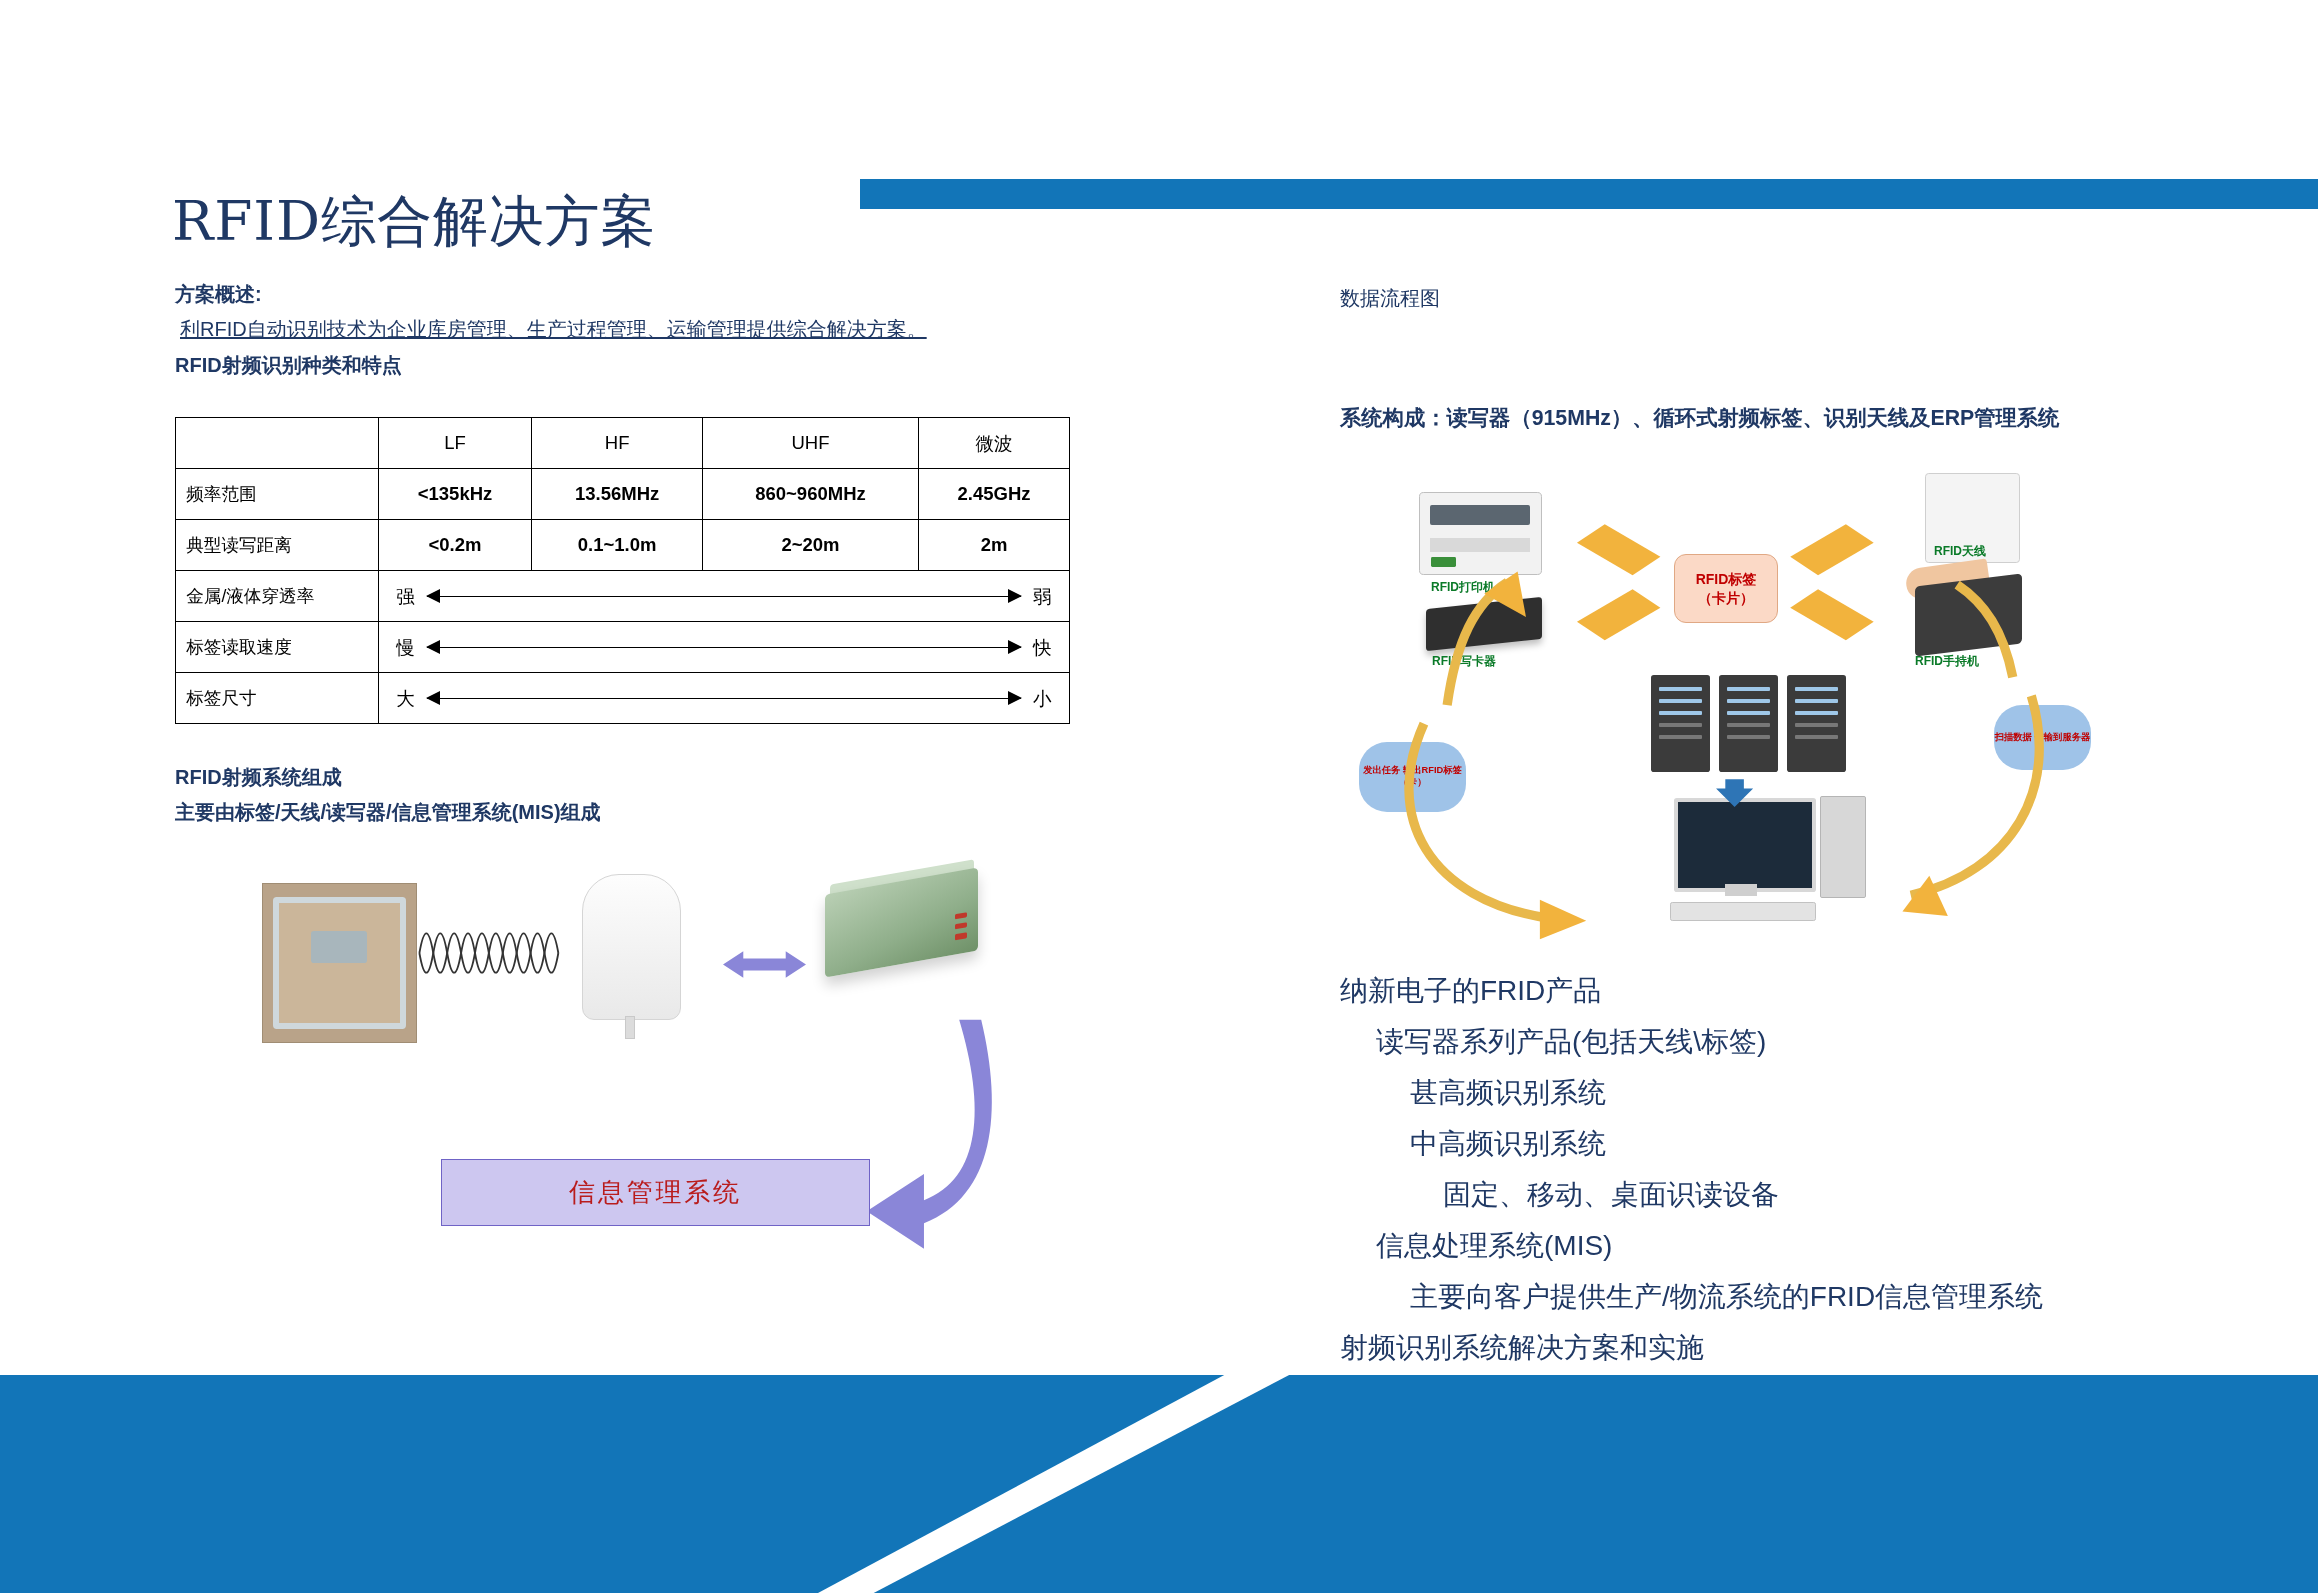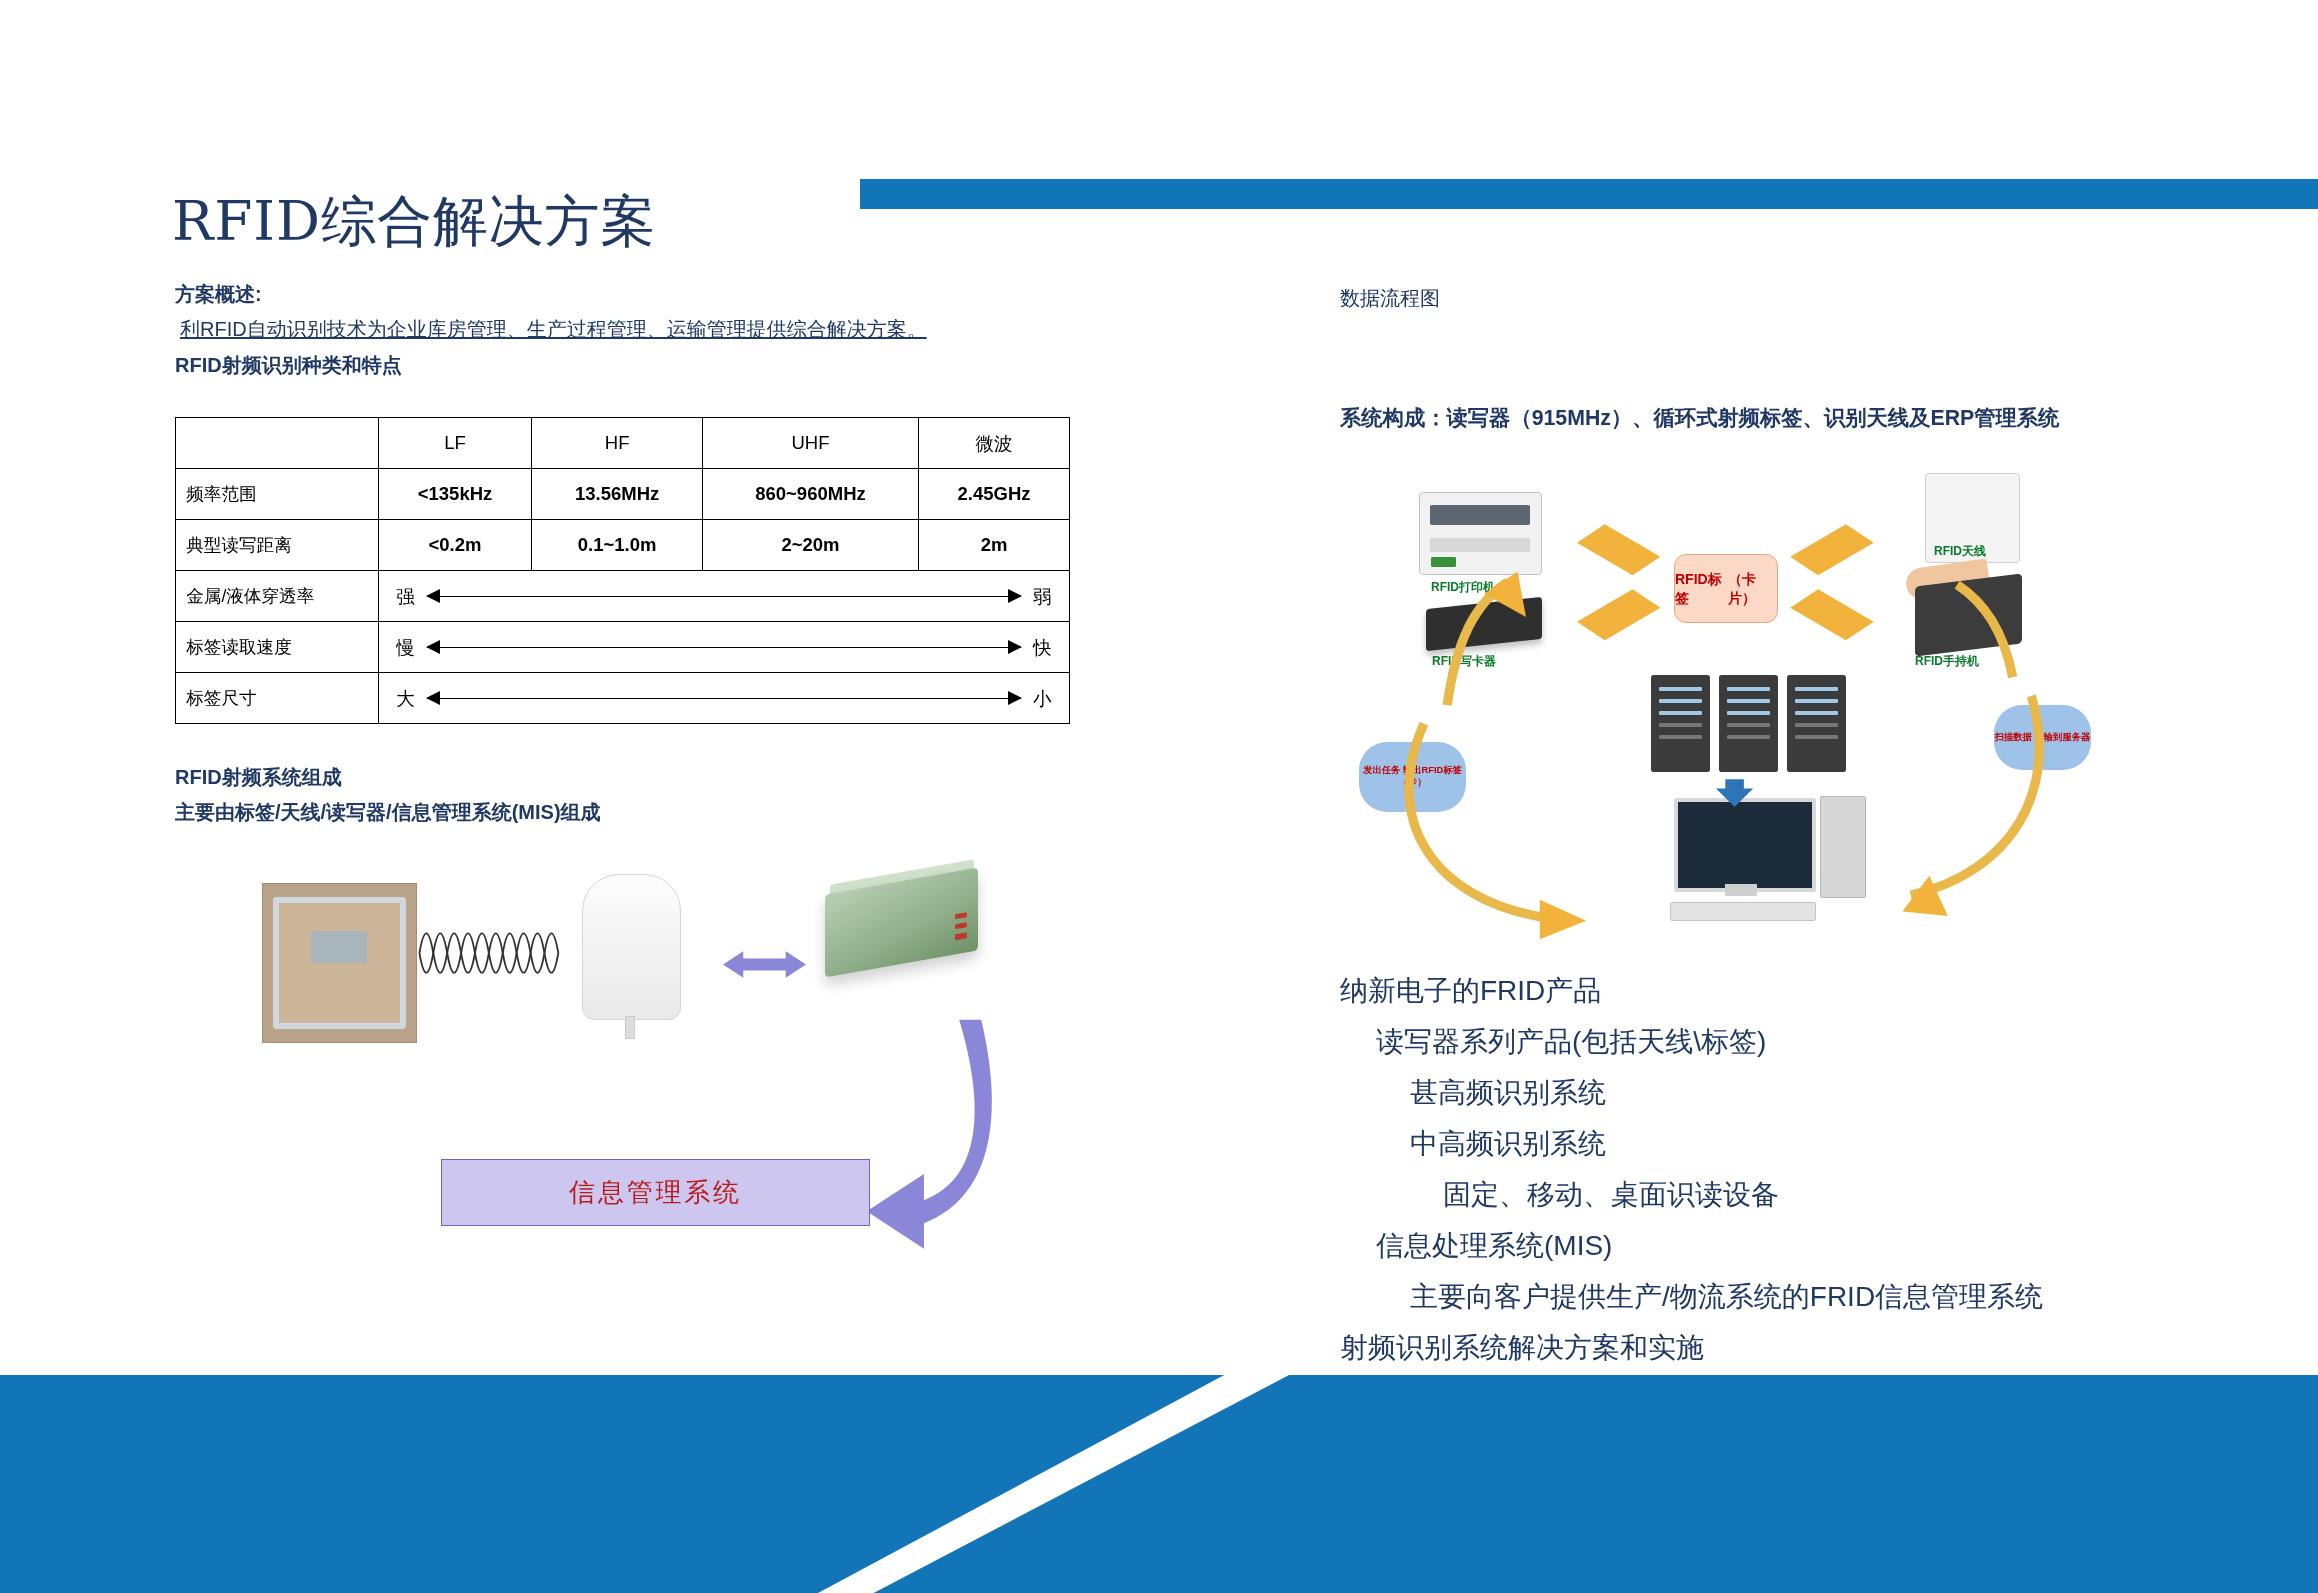--- a/index.html
+++ b/index.html
@@ -147,21 +147,21 @@
   .printer .green{position:absolute;left:11px;top:64px;width:25px;height:10.2px;background:#3a8f3a;border-radius:1.4px;}
   .cap-green{position:absolute;font-size:12px;color:#0a7a28;font-weight:bold;white-space:nowrap;}
   .writer{
     position:absolute;left:118px;top:139px;width:116px;height:42px;
     background:#2f2f2f;border-radius:3.7px;transform:skewY(-6deg);
     box-shadow:0 4.6px 7.4px rgba(0,0,0,.25);
   }
   .tag-card{
     position:absolute;left:366px;top:90px;width:102px;height:67px;
     background:#fbd9c6;border:1.4px solid #e0a884;border-radius:12px;
-    display:flex;flex-direction:row;align-items:center;justify-content:center;
+    display:flex;flex-direction:column;align-items:center;justify-content:center;
     line-height:1.35;
   }
   .tag-card b{color:#c00000;font-size:14px;}
   .ant-box{
     position:absolute;left:617px;top:9.3px;width:93px;height:88px;
     background:#f4f4f4;border:1.4px solid #cfcfcf;border-radius:3.7px;
   }
   .handheld{
     position:absolute;left:607px;top:116px;width:107px;height:70px;
     background:#3c3c3c;border-radius:4.6px;transform:skewY(-7deg);

